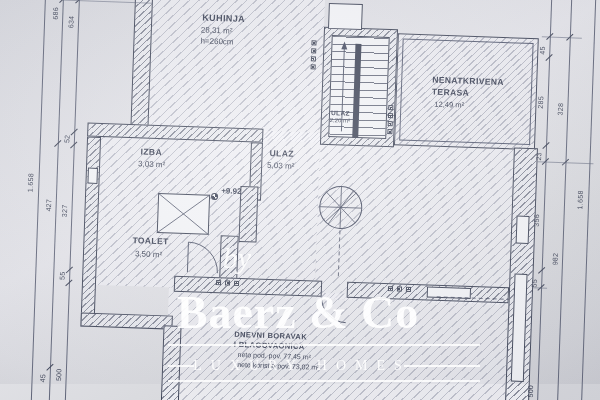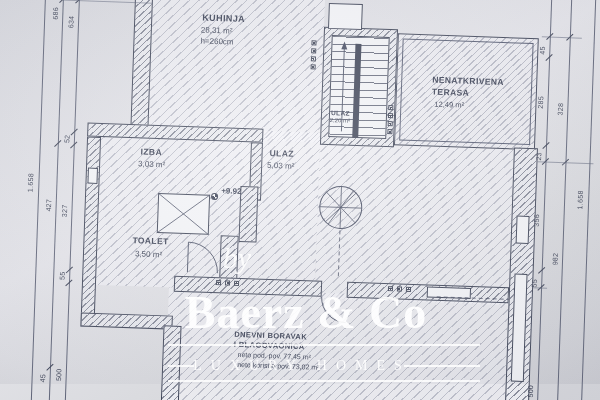--- a/index.html
+++ b/index.html
@@ -186,19 +186,19 @@
     <div class="abs dim-label" style="left:537px;top:290px;">55</div>
     <div class="abs dim-label" style="left:537px;top:398px;">500</div>
     <div class="abs dim-label" style="left:557px;top:115px;">328</div>
     <div class="abs dim-label" style="left:557px;top:265px;">982</div>
     <div class="abs dim-label" style="left:580px;top:205px;">1.658</div>
   </div>
 
   <div id="vignette"></div>
 
   <div class="abs wm" style="left:237px;top:258px;transform:translate(-50%,-50%);font-style:italic;font-size:30px;color:rgba(255,255,255,.85);">by</div>
-  <div class="abs wm" style="left:298px;top:312px;transform:translate(-50%,-50%);font-size:46px;font-weight:600;letter-spacing:1px;margin-left:8px;">Baerz &amp; Co</div>
+  <div class="abs wm" style="left:298px;top:312px;transform:translate(-50%,-50%);font-size:46px;font-weight:600;letter-spacing:1px;">Baerz &amp; Co</div>
   <div class="abs wm-rule" style="position:absolute;left:168px;top:344px;width:312px;"></div>
   <div class="abs wm-rule" style="position:absolute;left:168px;top:365px;width:26px;"></div>
   <div class="abs wm" style="left:302px;top:366px;transform:translate(-50%,-50%);font-size:14px;letter-spacing:9px;color:rgba(255,255,255,.9);font-family:Liberation Serif, serif;">LUXURY HOMES</div>
   <div class="abs wm-rule" style="position:absolute;left:404px;top:365px;width:76px;"></div>
   <div class="abs wm-rule" style="position:absolute;left:168px;top:380px;width:312px;"></div>
 </div>
 
 </body></html>

